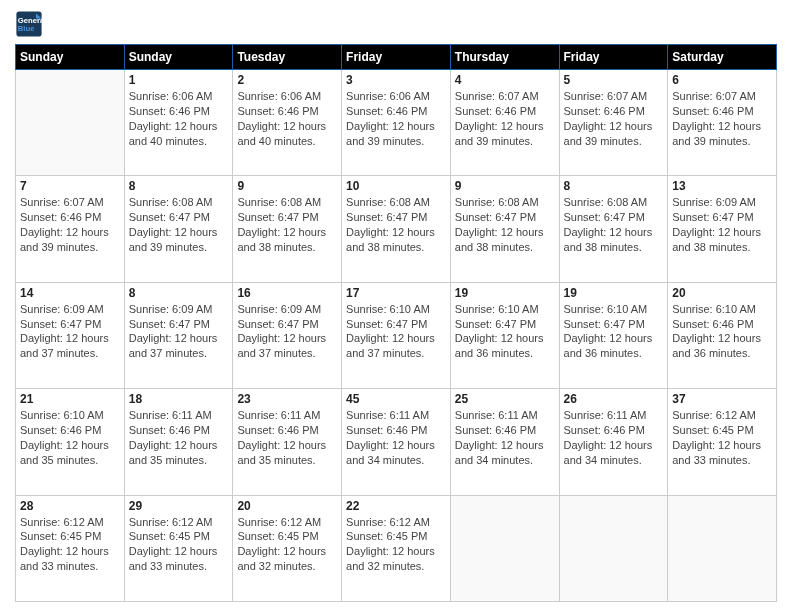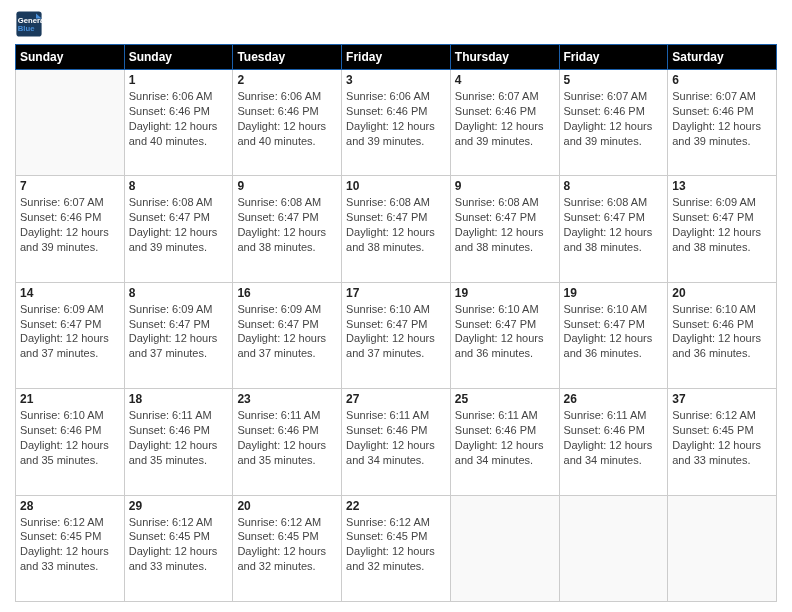--- a/index.html
+++ b/index.html
@@ -303,21 +303,21 @@
         </td>
           <td>
           <span class="day-number">23</span>
           <div class="day-info">
             <span>Sunrise: 6:11 AM</span><br>
             <span>Sunset: 6:46 PM</span><br>
             <span>Daylight: 12 hours and 35 minutes.</span>
           </div>
         </td>
           <td>
-          <span class="day-number">27</span>
+          <span class="day-number">45</span>
           <div class="day-info">
             <span>Sunrise: 6:11 AM</span><br>
             <span>Sunset: 6:46 PM</span><br>
             <span>Daylight: 12 hours and 34 minutes.</span>
           </div>
         </td>
           <td>
           <span class="day-number">25</span>
           <div class="day-info">
             <span>Sunrise: 6:11 AM</span><br>

